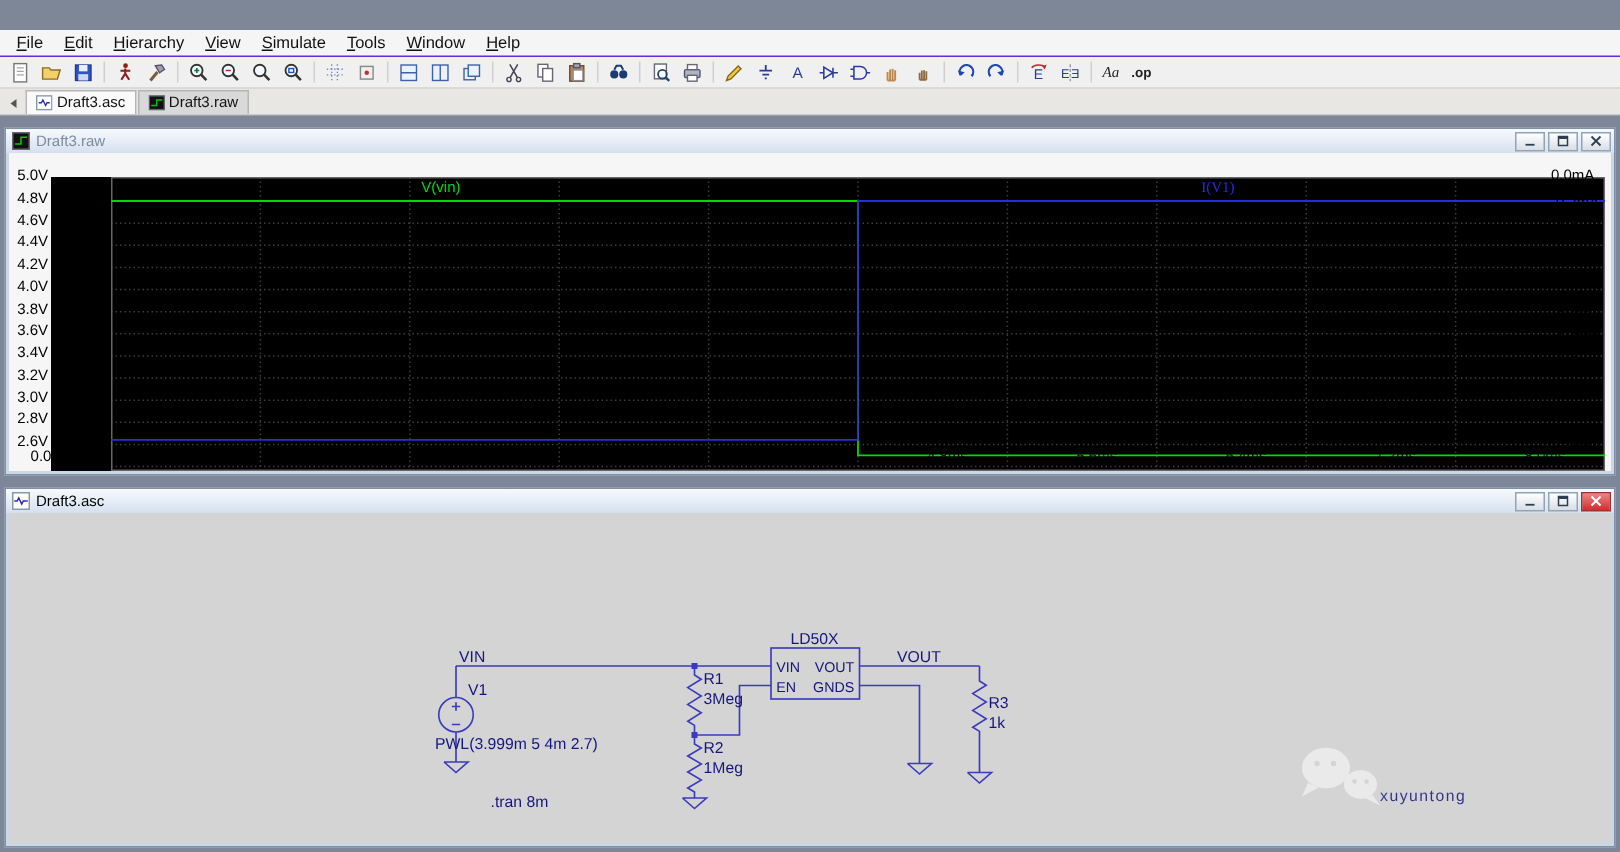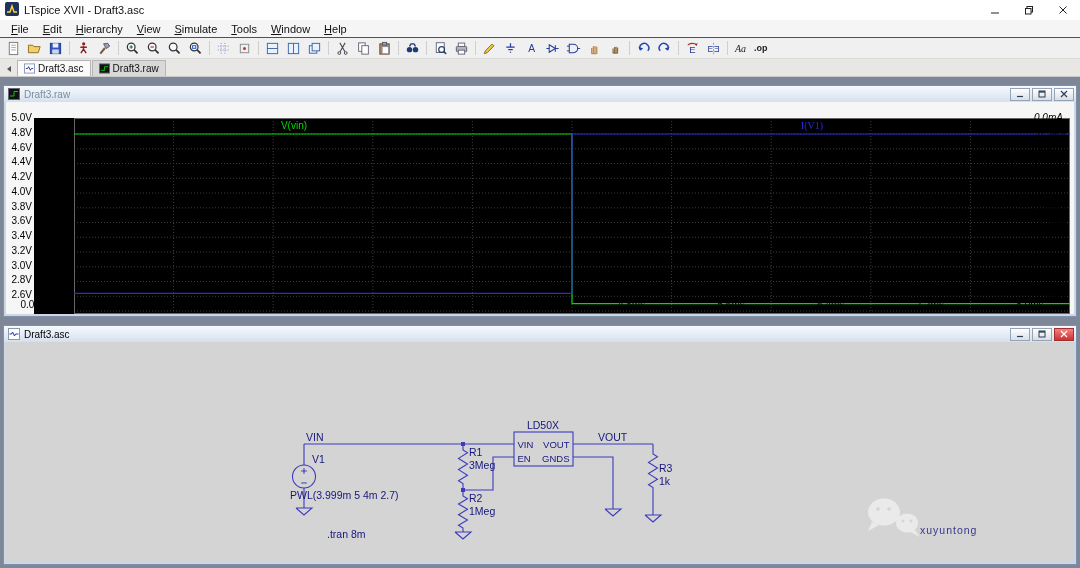--- a/index.html
+++ b/index.html
@@ -51,59 +51,34 @@
   .child.asc .child-body{height:220px;background:#d4d4d4;}
   
   .plot{position:absolute;left:28px;top:16px;width:996px;height:224px;background:#000;padding-left:40px;}
   .plot svg{display:block;}
   .legend{position:absolute;left:0;top:1px;width:100%;height:13px;line-height:13px;
           display:flex;justify-content:space-around;font-size:10px;}
   .yl{position:absolute;left:0;top:10px;width:26px;height:188px;display:flex;flex-direction:column;
       justify-content:space-between;align-items:flex-end;font-size:10px;color:#000;}
   .yr{position:absolute;right:0;top:10px;width:44px;height:188px;box-sizing:border-box;padding-left:4px;
       display:flex;flex-direction:column;justify-content:space-between;align-items:flex-start;
-      font-size:10px;color:#000;font-style:italic;}
+      font-size:10px;color:#000;}
   .xr{position:absolute;left:3px;top:197px;width:1046px;height:15px;display:flex;
       justify-content:space-between;font-size:10px;color:#000;}
   .xr span{display:inline-block;width:50px;text-align:center;}
   
   .schem{position:absolute;left:0;top:0;width:1068px;height:220px;}
   .schem text{font-family:"Liberation Sans",sans-serif;font-size:10.5px;fill:#16167e;stroke:none;}
   .schem text.pin{font-size:9.5px;}
 </style>
 </head>
 <body>
 
 <div id="app">
 
-  <div class="titlebar">
-    <span><svg width="14" height="14" viewBox="0 0 14 14">
-          <rect width="14" height="14" rx="2" fill="#20335c"></rect>
-          <path d="M2,10 L5,10 7,4 9,10 12,10" stroke="#ffd83d" fill="none" stroke-width="1.4"></path>
-        </svg></span>
-    <span>LTspice XVII - Draft3.asc</span>
-    <span class="cap">
-      <span class="capbtn">
-          <svg viewBox="0 0 10 10">
-            <path d="M1,8 H9" stroke="#222" stroke-width="1"></path>
-          </svg>
-        </span>
-      <span class="capbtn">
-          <svg viewBox="0 0 10 10" fill="none" stroke="#222">
-            <rect x="3" y="1.5" width="5.5" height="5.5"></rect>
-            <rect x="1.5" y="3.5" width="5.5" height="5.5" fill="#fff"></rect>
-          </svg>
-        </span>
-      <span class="capbtn">
-          <svg viewBox="0 0 10 10">
-            <path d="M1.5,1.5 L8.5,8.5 M8.5,1.5 L1.5,8.5" stroke="#222" stroke-width="1"></path>
-          </svg>
-        </span>
-    </span>
-  </div>
 
   <div class="menubar">
 
   <span class="menu-item">File</span>
       <span class="menu-item">Edit</span>
       <span class="menu-item">Hierarchy</span>
       <span class="menu-item">View</span>
       <span class="menu-item">Simulate</span>
       <span class="menu-item">Tools</span>
       <span class="menu-item">Window</span>

